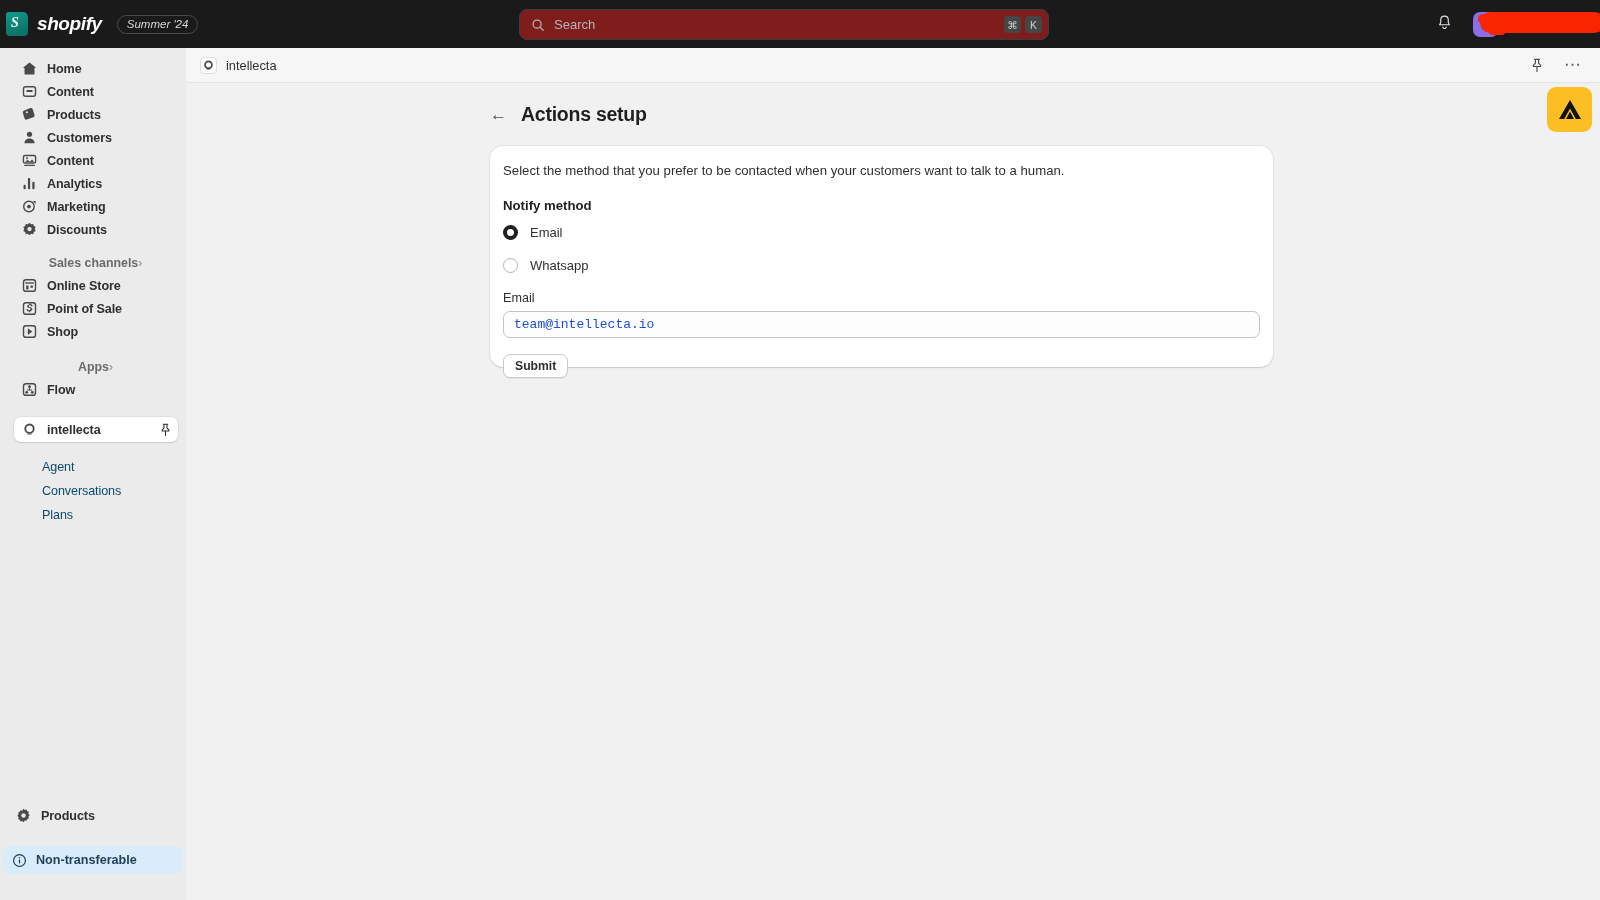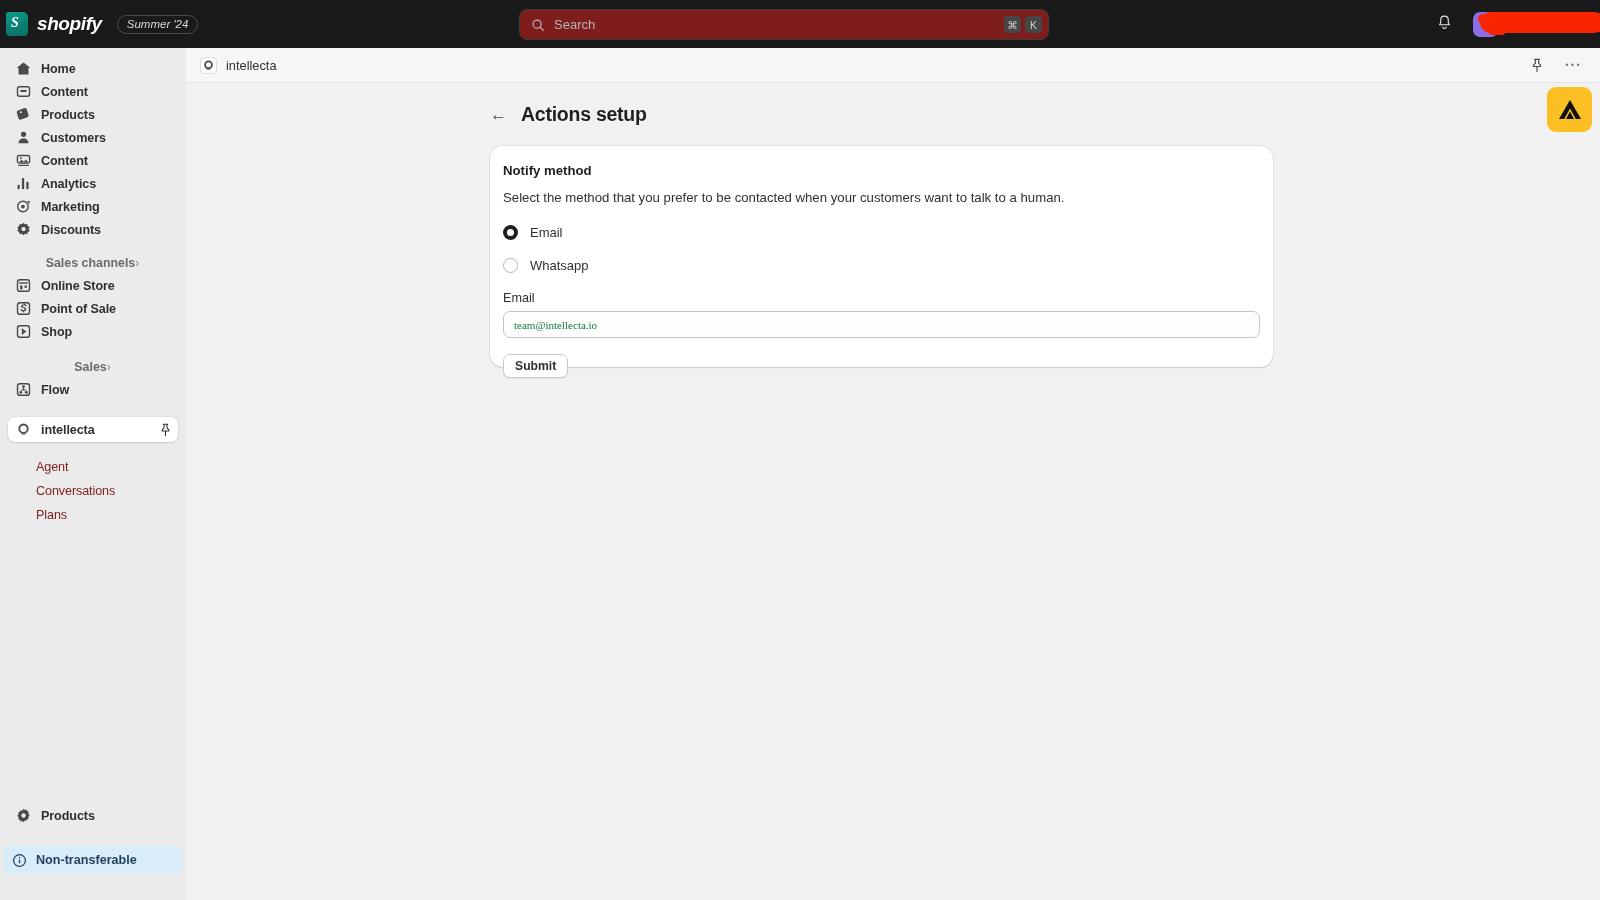--- a/index.html
+++ b/index.html
@@ -75,30 +75,31 @@
   #red-annot::after {
     content: ""; position: absolute; left: 8px; top: 14px;
     width: 18px; height: 9px; background: #f92500; border-radius: 6px;
   }
 
   
   #sidebar {
     position: absolute; left: 0; top: 48px;
     width: 186px; height: 852px;
     background: #ebebeb;
+    padding-left: 6px;
   }
   .nav-item {
     display: flex; align-items: center;
     height: 23px; margin: 0 8px;
     padding-left: 7px; border-radius: 7px;
     gap: 10px; cursor: pointer;
   }
   .nav-item .ico { width: 16px; height: 16px; display: flex; align-items: center; justify-content: center; flex: none; }
   .nav-item .lbl { font-size: 12.6px; color: #303030; font-weight: 600; letter-spacing: -0.1px; }
-  .nav-item.sub .lbl { font-weight: 400; color: #7f1d1d; margin-top: 19px; }
+  .nav-item.sub .lbl { font-weight: 400; color: #0c4a6e; margin-top: 19px; }
   .nav-item.active {
     background: #fff;
     box-shadow: 0 1px 2px rgba(0,0,0,.10), 0 0 0 1px rgba(0,0,0,.04);
   }
   .sect-head {
     display: flex; align-items: center; justify-content: center;
     margin: 0 8px; padding: 0 8px 0 7px; height: 22px;
   }
   .sect-head .lbl { font-size: 12.4px; color: #6b6b6b; font-weight: 600; }
   .sect-head .chev { color: #8a8a8a; font-size: 12px; }
@@ -157,22 +158,22 @@
   }
   .radio.on {
     border: 4.5px solid #1f1f1f; background: #fff;
   }
   .radio-row .lbl { font-size: 13px; color: #303030; }
   #field-label { font-size: 12.6px; color: #303030; margin-bottom: 6px; }
   #email-input {
     width: 757px; height: 27px;
     border: 1px solid #c4c4c4; border-radius: 7px;
     background: #fdfdfd;
-    font-size: 11px; color: #15803d;
-    padding: 0 10px; font-family: Liberation Serif, serif;
+    font-size: 13px; color: #1d4ed8;
+    padding: 0 10px; font-family: Liberation Mono, monospace;
   }
   #submit-btn {
     margin-top: 16px;
     background: #fff; border: 1px solid #c9c9c9; border-radius: 7px;
     box-shadow: 0 1px 0 rgba(0,0,0,.06);
     height: 24px; padding: 0 11px;
     font-size: 12.2px; font-weight: 600; color: #303030;
     font-family: "Liberation Sans", sans-serif; cursor: pointer;
   }
 
@@ -338,21 +339,21 @@
           <rect x="1.6" y="1.8" width="12.8" height="12.4" rx="2.6" fill="none" stroke="#4a4a4a" stroke-width="1.5"></rect>
           <path class="gi" d="M6.2 4.4 11 8l-4.8 3.6z"></path>
         </svg>
     </span>
     <span class="lbl">Shop</span>
   </div>
 
   <div style="height:13px"></div>
 
   <div class="sect-head">
-    <span class="lbl">Sales</span>
+    <span class="lbl">Apps</span>
     <span class="chev">›</span>
   </div>
 
   <div class="nav-item">
     <span class="ico">
       <svg width="15" height="15" viewBox="0 0 16 16">
           <rect x="1.6" y="1.8" width="12.8" height="12.4" rx="2.6" fill="none" stroke="#4a4a4a" stroke-width="1.5"></rect>
           <circle cx="8" cy="5" r="1.5" class="gi"></circle>
           <circle cx="5" cy="11" r="1.5" class="gi"></circle>
           <circle cx="11" cy="11" r="1.5" class="gi"></circle>
@@ -438,22 +439,22 @@
       <span id="dots">⋯</span>
     </div>
   </div>
 
   <div id="page-head">
     <span id="back-arrow">←</span>
     <span id="page-title">Actions setup</span>
   </div>
 
   <div id="card">
+    <div id="card-desc">Select the method that you prefer to be contacted when your customers want to talk to a human.</div>
     <div id="card-title">Notify method</div>
-    <div id="card-desc">Select the method that you prefer to be contacted when your customers want to talk to a human.</div>
 
     <div class="radio-row">
       <span class="radio on"></span>
       <span class="lbl">Email</span>
     </div>
 
     <div class="radio-row">
       <span class="radio"></span>
       <span class="lbl">Whatsapp</span>
     </div>

